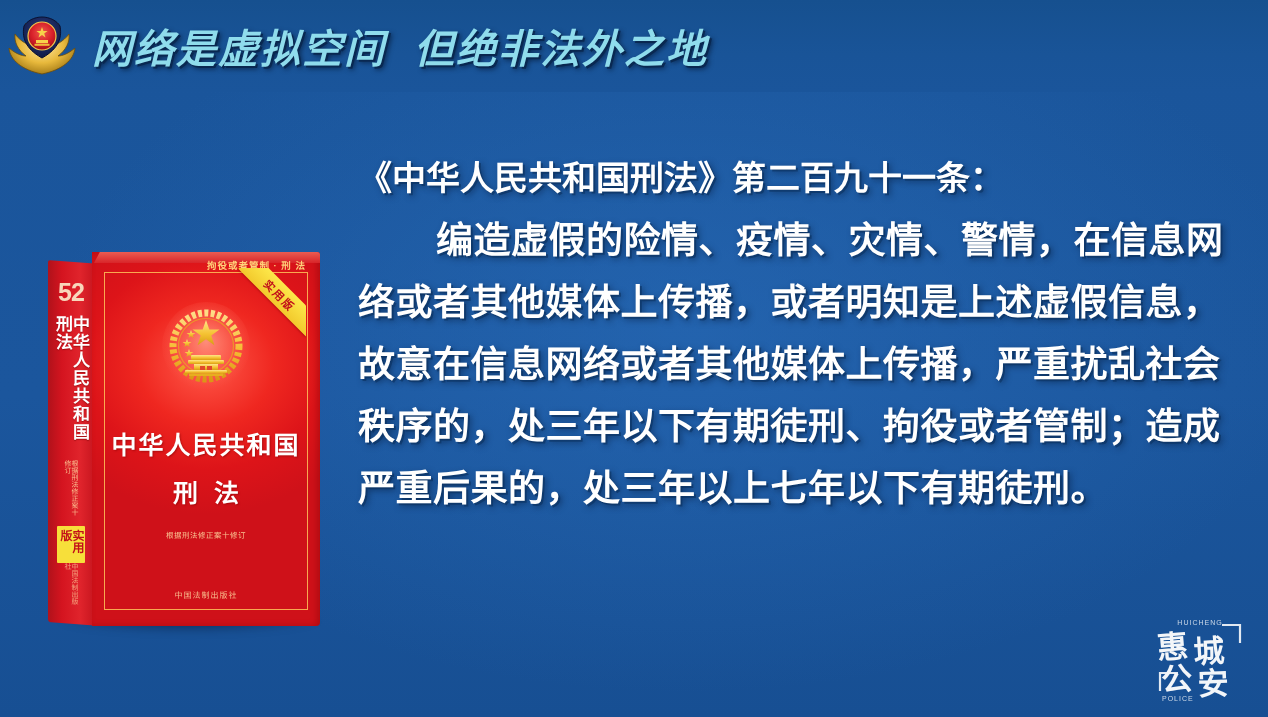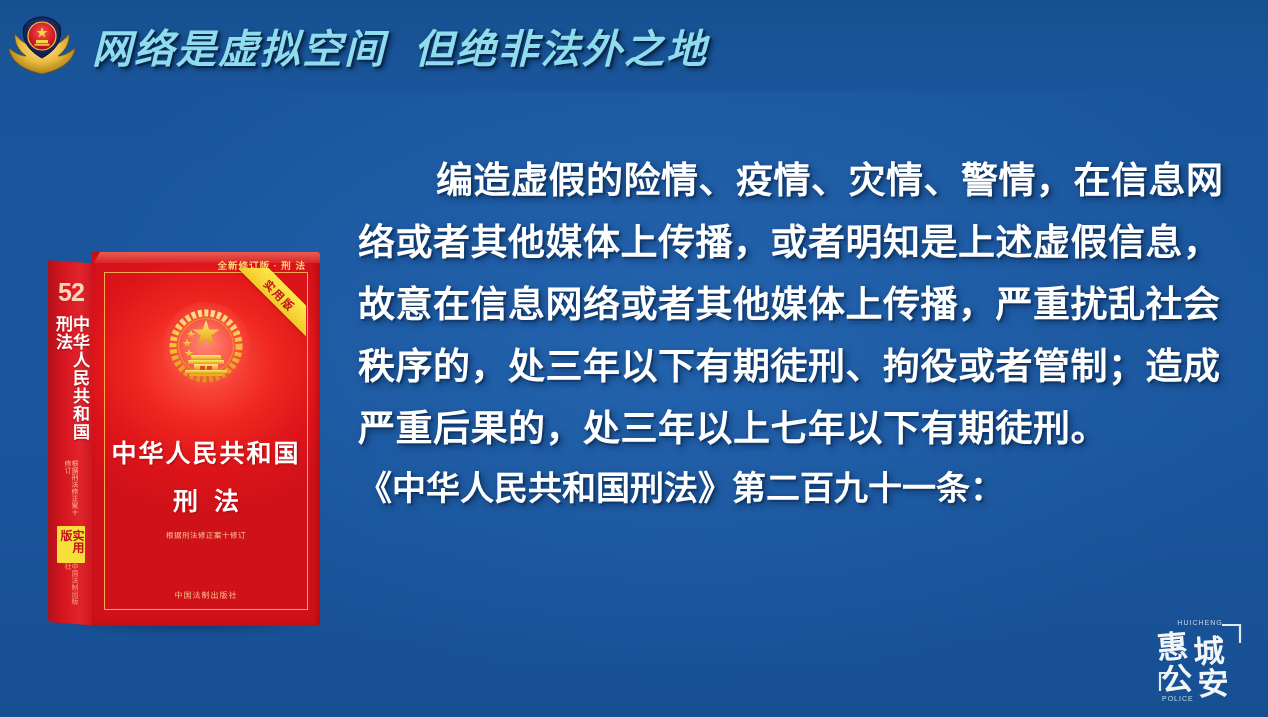--- a/index.html
+++ b/index.html
@@ -204,21 +204,20 @@
     width: 96px; height: 96px;
   }
   #cover-title {
     position: absolute;
     left: 0; right: 0;
     top: 178px;
     text-align: center;
     color: #ffffff;
     font-weight: bold;
     text-shadow: 1px 1px 2px rgba(130,0,0,0.55);
-    margin-top: 8px;
   }
   #cover-title .line1 {
     font-size: 25px;
     letter-spacing: 2px;
     line-height: 1.25;
   }
   #cover-title .line2 {
     font-size: 25px;
     letter-spacing: 16px;
     margin-top: 12px;
@@ -346,21 +345,21 @@
         <div class="spine-sub">根据刑法修正案十修订</div>
         <div class="spine-badge">实用版</div>
         <div class="spine-pub">中国法制出版社</div>
       </div>
     </div>
 
     <div id="book-front">
       <div id="book-top"></div>
       <div id="cover-border"></div>
 
-      <div id="cover-topline">全新修订版 · 刑 法</div>
+      <div id="cover-topline">拘役或者管制 · 刑 法</div>
 
       <div id="cover-corner">
         <div id="cover-corner-band">实用版</div>
       </div>
 
       <div id="cover-emblem">
         <svg width="96" height="96" viewBox="0 0 96 96" aria-hidden="true">
           <defs>
             <radialGradient id="glowG" cx="50%" cy="45%" r="55%">
               <stop offset="0%" stop-color="#ff9a86" stop-opacity="0.85"></stop>
@@ -398,22 +397,22 @@
         <div class="line1">中华人民共和国</div>
         <div class="line2">刑法</div>
       </div>
 
       <div id="cover-note">根据刑法修正案十修订</div>
       <div id="cover-publisher">中国法制出版社</div>
     </div>
   </div>
 
   <div id="law-text">
+    <div id="law-title">《中华人民共和国刑法》第二百九十一条：</div>
     <div id="law-body">编造虚假的险情、疫情、灾情、警情，在信息网络或者其他媒体上传播，或者明知是上述虚假信息，故意在信息网络或者其他媒体上传播，严重扰乱社会秩序的，处三年以下有期徒刑、拘役或者管制；造成严重后果的，处三年以上七年以下有期徒刑。</div>
-    <div id="law-title">《中华人民共和国刑法》第二百九十一条：</div>
   </div>
 
   <div id="watermark">
     <svg width="104" height="96" viewBox="0 0 104 96" aria-hidden="true">
       <g fill="none" stroke="#ffffff" stroke-width="2.2" opacity="0.92">
         <path d="M74 14 L92 14 L92 32"></path>
         <path d="M30 62 L12 62 L12 80"></path>
       </g>
       <text x="52" y="14" font-family="'Liberation Sans', sans-serif" font-size="7" fill="#ffffff" text-anchor="middle" opacity="0.8" letter-spacing="1">HUICHENG</text>
       <text x="14" y="90" font-family="'Liberation Sans', sans-serif" font-size="7" fill="#ffffff" opacity="0.8" letter-spacing="1">POLICE</text>

